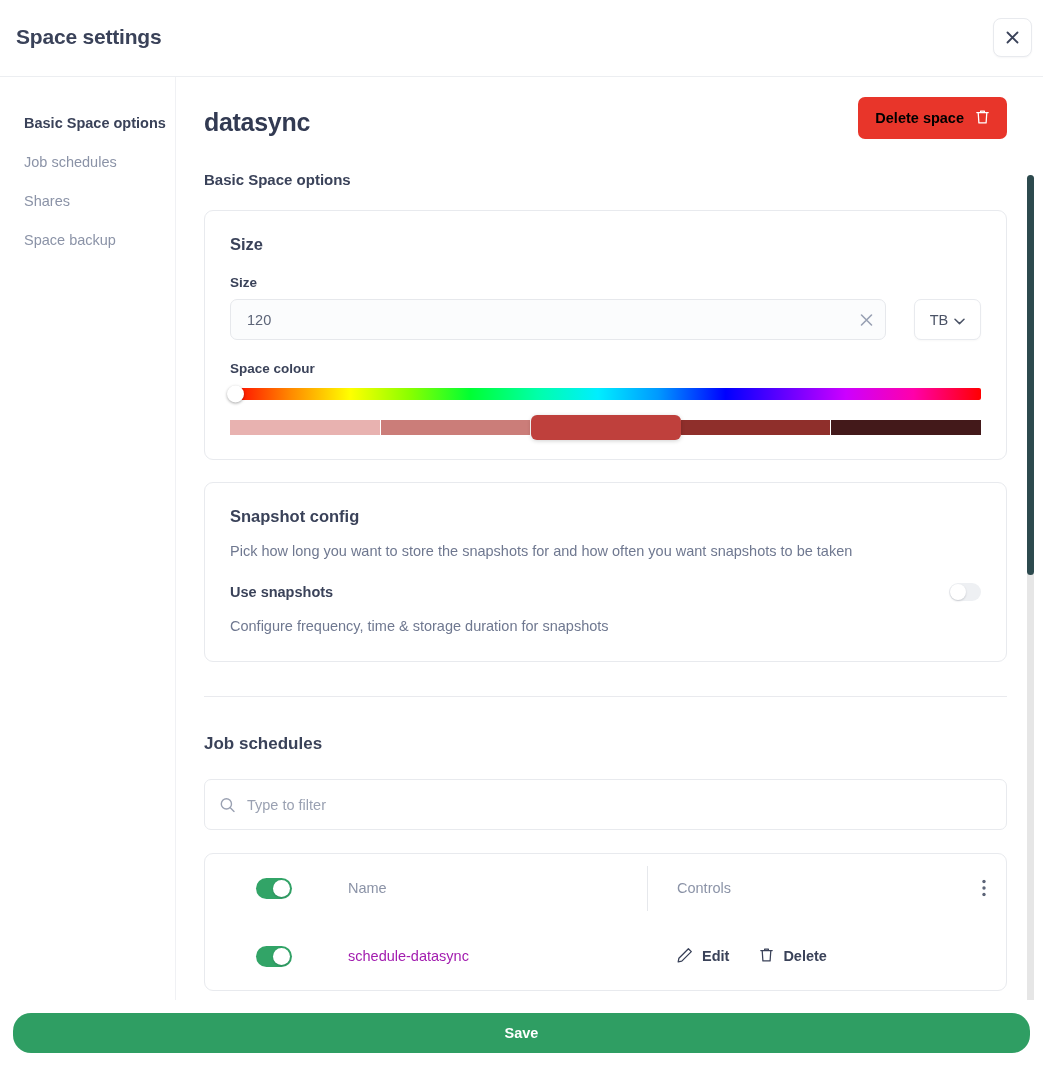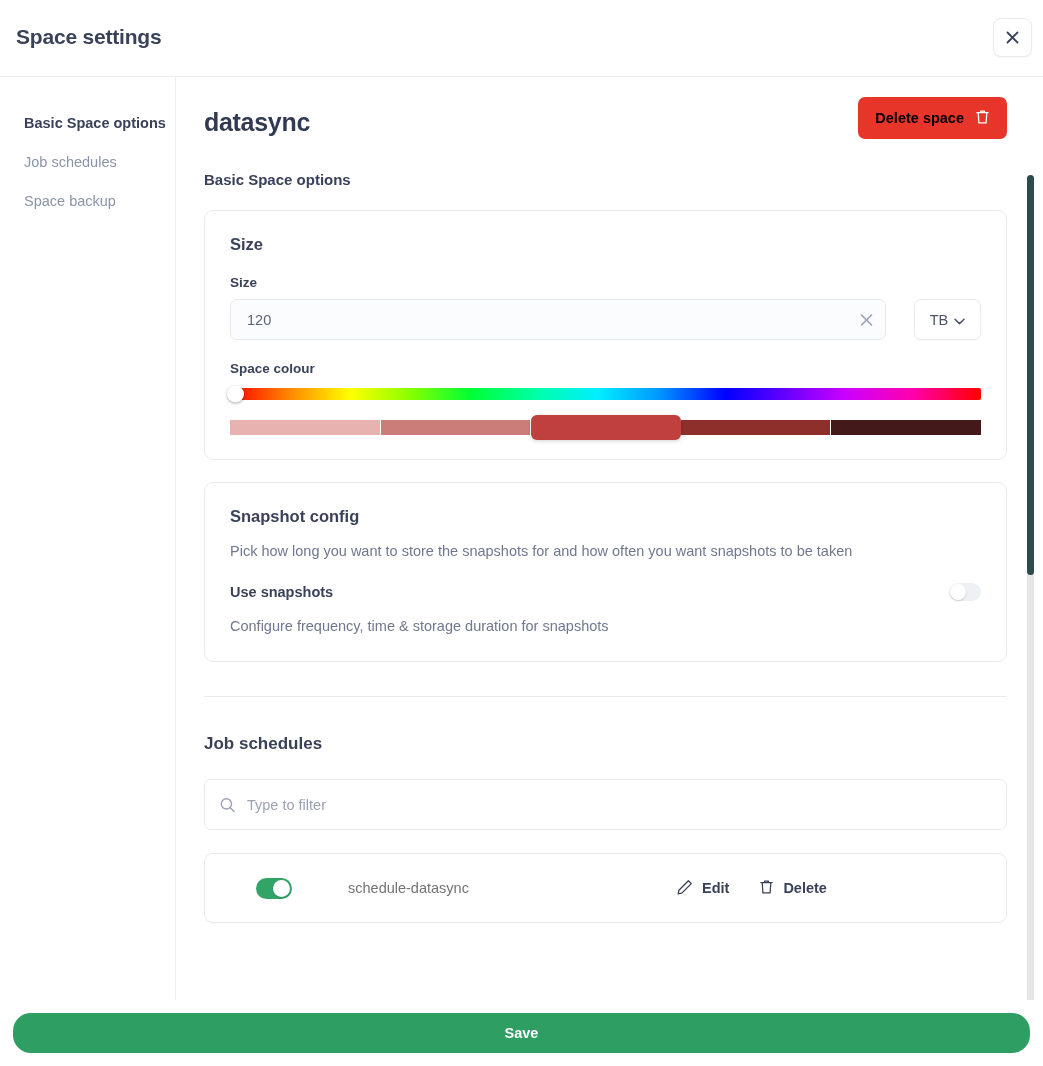--- a/index.html
+++ b/index.html
@@ -345,21 +345,21 @@
     display: flex; align-items: center; gap: 30px;
     position: relative;
   }
   .trow.header .ctrl-cell::before {
     content: "";
     position: absolute;
     left: 0; top: -14px;
     width: 1px; height: 45px;
     background: #e6e8ec;
   }
-  .trow.data .name-cell { color: #737373; }
+  .trow.data .name-cell { color: #a21caf; }
   .kebab {
     position: absolute;
     right: 20px; top: 50%;
     transform: translateY(-50%);
     cursor: pointer;
     display: flex;
   }
   .act {
     display: flex; align-items: center; gap: 9px;
     color: #3a4259;
@@ -423,20 +423,23 @@
   </div>
 
   <div class="body-wrap">
 
     <div class="sidebar">
       <div class="side-item active">
         <span>Basic Space options</span>
       </div>
       <div class="side-item">
         <span>Job schedules</span>
+      </div>
+      <div class="side-item">
+        <span>Shares</span>
       </div>
       <div class="side-item">
         <span>Space backup</span>
       </div>
     </div>
 
     <div class="content">
       <div class="content-inner">
 
         <div class="title-row">
@@ -512,20 +515,38 @@
           <span class="search-ic">
             <svg width="15" height="15" viewBox="0 0 15 15" fill="none">
               <circle cx="6.4" cy="6.4" r="5.1" stroke="#9aa1b2" stroke-width="1.4"></circle>
               <path d="M10.3 10.3 L14 14" stroke="#9aa1b2" stroke-width="1.4" stroke-linecap="round"></path>
             </svg>
           </span>
           <input type="text" placeholder="Type to filter" style="">
         </div>
 
         <div class="table-card">
+          <div class="trow header">
+            <div class="tog-cell">
+              <div class="switch lg on">
+                <div class="knob"></div>
+              </div>
+            </div>
+            <div class="name-cell">Name</div>
+            <div class="ctrl-cell">
+              <span>Controls</span>
+            </div>
+            <span class="kebab">
+              <svg width="4" height="17" viewBox="0 0 4 17" fill="none">
+                <circle cx="2" cy="2" r="1.7" fill="#5d6578"></circle>
+                <circle cx="2" cy="8.5" r="1.7" fill="#5d6578"></circle>
+                <circle cx="2" cy="15" r="1.7" fill="#5d6578"></circle>
+              </svg>
+            </span>
+          </div>
 
           <div class="trow data">
             <div class="tog-cell">
               <div class="switch lg on">
                 <div class="knob"></div>
               </div>
             </div>
             <div class="name-cell">schedule-datasync</div>
             <div class="ctrl-cell">
               <span class="act">

